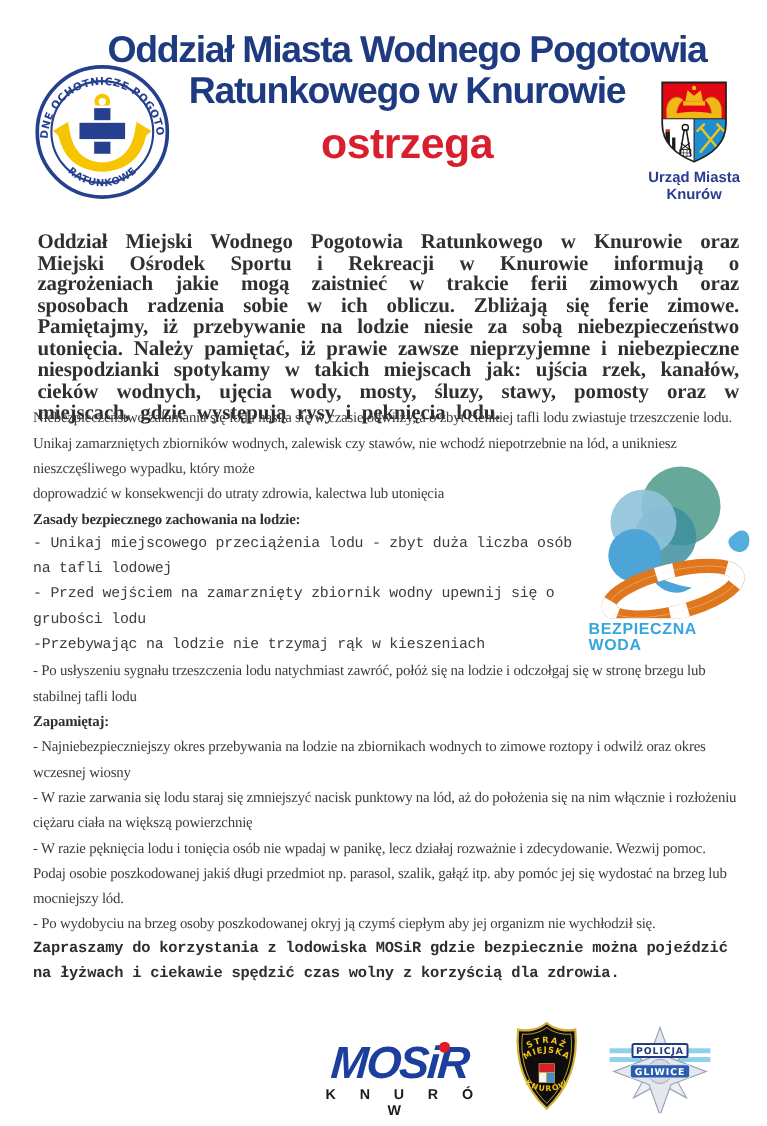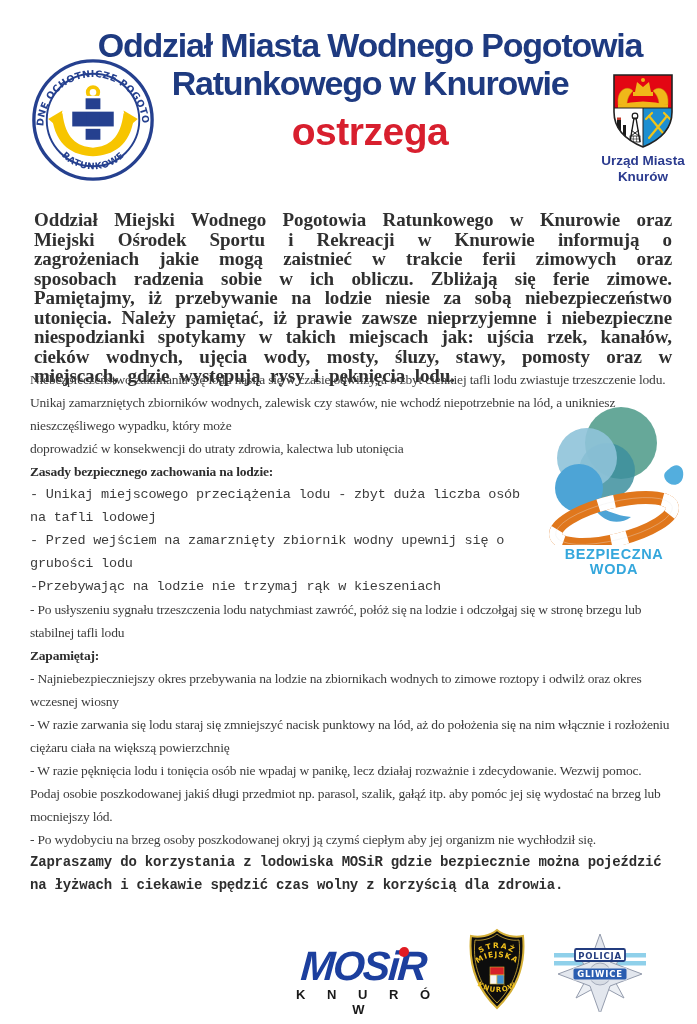--- a/index.html
+++ b/index.html
@@ -8,37 +8,37 @@
     background:#ffffff;overflow:hidden;
     font-family:"Liberation Serif","DejaVu Serif",serif;color:#3a3a3a;
   }
   
   .title-block{position:absolute;left:70px;top:26px;width:600px;text-align:center;}
   .title-line{font-family:"Liberation Sans","DejaVu Sans",sans-serif;font-weight:bold;
     font-size:34px;line-height:1.13;letter-spacing:-1.2px;color:#1e3a80;}
   .warning-word{font-family:Liberation Sans, sans-serif;font-weight:bold;
     font-size:39px;line-height:1;letter-spacing:-0.5px;color:#d81f2e;margin-top:9px;}
   .wopr-badge{position:absolute;left:30px;top:58px;width:126px;height:124px;}
-  .crest-block{position:absolute;left:586px;top:72px;width:90px;text-align:center;margin-left:12px;}
+  .crest-block{position:absolute;left:586px;top:72px;width:90px;text-align:center;}
   .crest-block svg{display:block;margin:0 auto;}
   .crest-caption{margin-top:3px;font-family:"Liberation Sans","DejaVu Sans",sans-serif;
     font-weight:bold;font-size:13.5px;line-height:1.15;color:#2b3b8f;}
   
   .intro{position:absolute;left:34px;top:194px;width:638px;
     font-weight:bold;font-size:19px;line-height:19.5px;color:#303030;
     text-align:justify;word-spacing:5px;letter-spacing:-0.1px;margin-top:16px;}
   
   .main{position:absolute;left:30px;top:368px;width:640px;
     font-size:13.5px;line-height:23px;letter-spacing:-0.2px;color:#3c3c3c;}
   .main p{margin:0;}
   .main .narrow{max-width:505px;font-family:Liberation Mono, monospace;}
   .sec-heading{font-weight:bold;color:#2e2e2e;}
   .closing{font-weight:bold;color:#2e2e2e;font-size:14px;font-family:Liberation Mono, monospace;}
   
-  .bw-logo{position:absolute;left:535px;top:403px;width:158px;height:182px;text-align:center;}
+  .bw-logo{position:absolute;left:535px;top:420px;width:158px;height:182px;text-align:left;}
   .bw-text{margin-top:-2px;font-family:"Liberation Sans","DejaVu Sans",sans-serif;
     font-weight:bold;font-size:14.5px;line-height:1.05;letter-spacing:0.6px;color:#35a7dc;}
   
   .mosir{position:absolute;left:286px;top:946px;width:154px;text-align:center;}
   .mosir-name{position:relative;display:inline-block;
     font-family:"Liberation Sans","DejaVu Sans",sans-serif;font-weight:bold;font-style:italic;
     font-size:41px;line-height:1;letter-spacing:-2px;color:#1c3f9e;transform:skewX(-4deg);}
   .mosir-dot{position:absolute;left:97px;top:1px;width:10px;height:10px;border-radius:50%;
     background:#e01b22;}
   .mosir-city{margin-top:0px;font-family:"Liberation Sans","DejaVu Sans",sans-serif;

